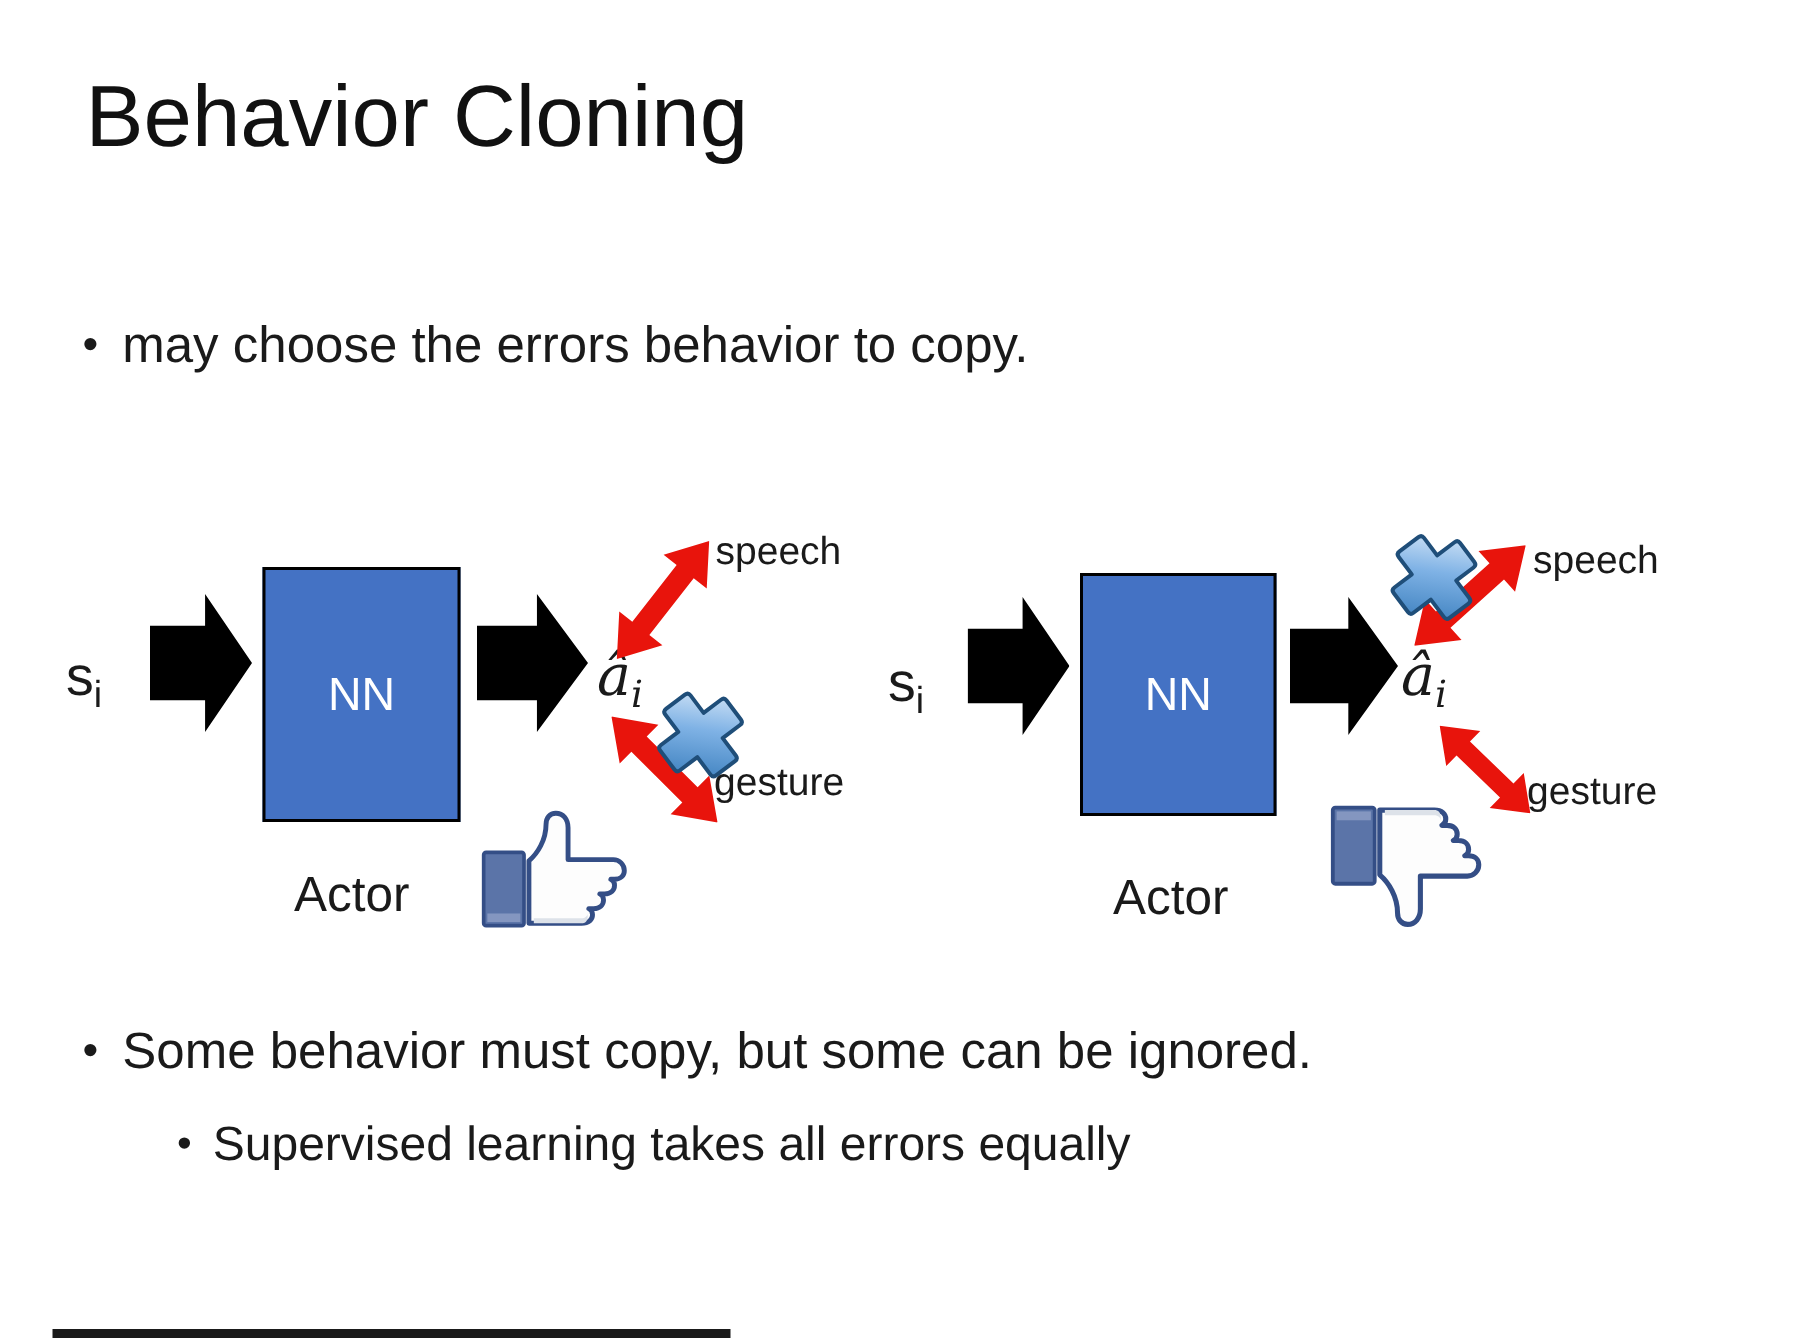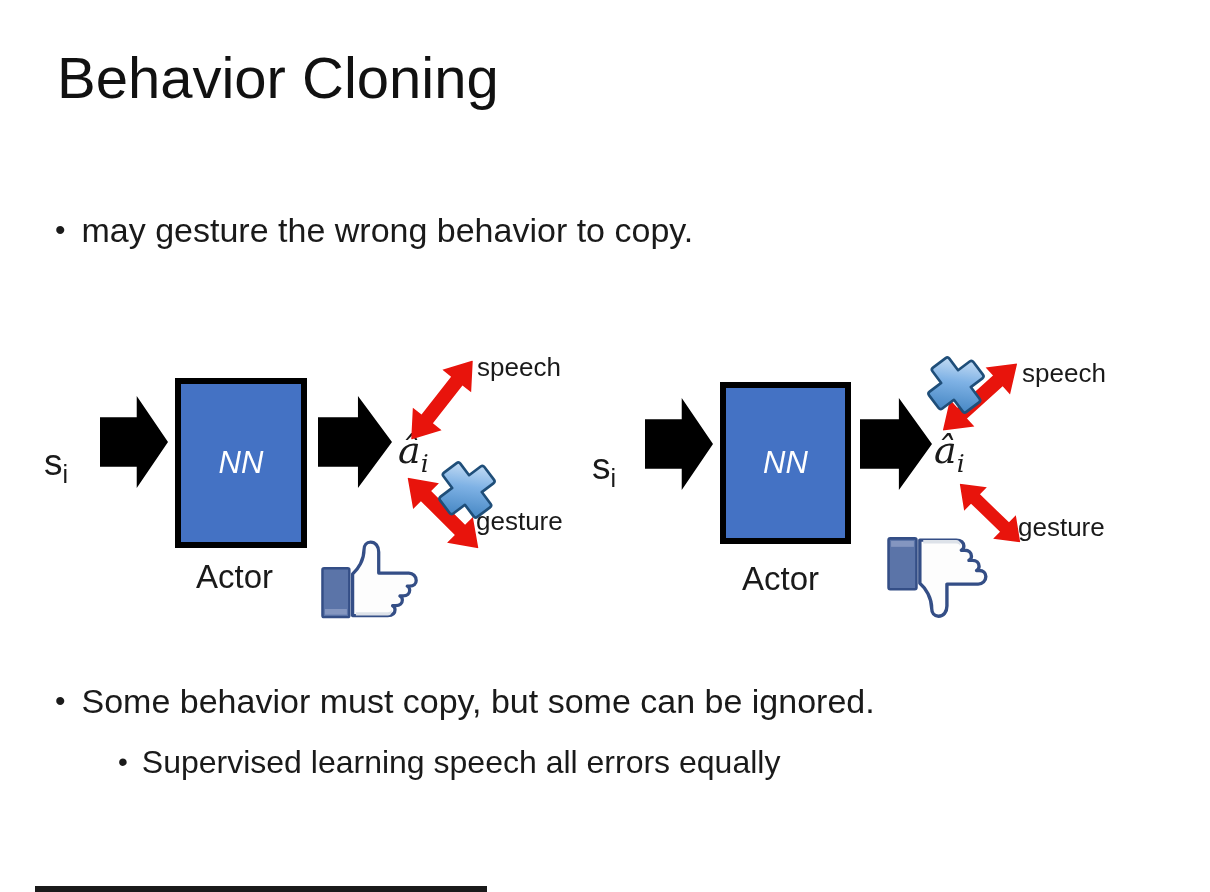--- a/index.html
+++ b/index.html
@@ -17,56 +17,56 @@
   .dot{flex:0 0 auto;}
   .b1{left:55px;top:204px;font-size:34px;line-height:52px;}
   .b1 .dot{font-size:30px;margin-right:16px;line-height:52px;}
   .b2{left:55px;top:678px;font-size:34px;line-height:46px;}
   .b2 .dot{font-size:30px;margin-right:16px;}
   .b3{left:118px;top:740px;font-size:32px;line-height:44px;}
   .b3 .dot{font-size:28px;margin-right:14px;}
   .bl{display:block;}
   
   .sym{position:absolute;white-space:nowrap;}
-  .si{font-size:37px;margin-top:12px;}
+  .si{font-size:37px;}
   .si sub{font-size:25px;line-height:0;}
   .ai{font-family:"DejaVu Serif",serif;font-style:italic;font-size:38px;}
   .ai sub{font-size:25px;line-height:0;}
   .barrow{
     position:absolute;width:68px;height:92px;background:#000;
     clip-path:polygon(0 23%,54% 23%,54% 0,100% 50%,54% 100%,54% 77%,0 77%);
   }
   .nnbox{
-    position:absolute;background:#4472C4;border:6px solid #000000;
+    position:absolute;background:#4472C4;border:2px solid #000000;
     display:flex;align-items:center;justify-content:center;
-    color:#fff;font-size:31px;box-sizing:border-box;font-style:italic;
+    color:#fff;font-size:31px;box-sizing:border-box;
   }
   .rarrow{
     position:absolute;width:100px;height:38px;background:#E8140C;z-index:2;
     clip-path:polygon(0 50%,26% 2%,26% 31%,74% 31%,74% 2%,100% 50%,74% 98%,74% 69%,26% 69%,26% 98%);
   }
   .dlabel{position:absolute;font-size:26px;white-space:nowrap;z-index:1;}
-  .actor{font-size:33px;}
+  .actor{font-size:33px;margin-top:19px;}
   .bluex{position:absolute;width:66px;height:66px;z-index:3;}
   .thumb{position:absolute;}
   .thumb svg{display:block;width:100%;height:100%;}
   .thumb.down{transform:scaleY(-1);}
   .bottom-strip{position:absolute;left:35px;top:886px;width:452px;height:6px;background:#1a1a1a;}
 </style>
 </head>
 <body>
 
 <div class="slide">
 
   <h1 class="title">Behavior Cloning</h1>
 
   <div class="bullet b1">
     <span class="dot">•</span>
     <span>
-      <span class="bl">may gesture the wrong behavior to copy.</span>
+      <span class="bl">may choose the errors behavior to copy.</span>
     </span>
   </div>
 
   <div>
     <div class="sym si" style="left:44px;top:430px;"><span>s</span><sub>i</sub></div>
 
     <div class="barrow" style="left:100px;top:396px;"></div>
 
     <div class="nnbox" style="left:175px;top:378px;width:132px;height:170px;">
       <span>NN</span>
@@ -155,18 +155,18 @@
     </div>
   </div>
 
   <div class="bullet b2">
     <span class="dot">•</span>
     <span>Some behavior must copy, but some can be ignored.</span>
   </div>
 
   <div class="bullet b3">
     <span class="dot">•</span>
-    <span>Supervised learning speech all errors equally</span>
+    <span>Supervised learning takes all errors equally</span>
   </div>
 
   <div class="bottom-strip"></div>
 
 </div>
 
 </body></html>

